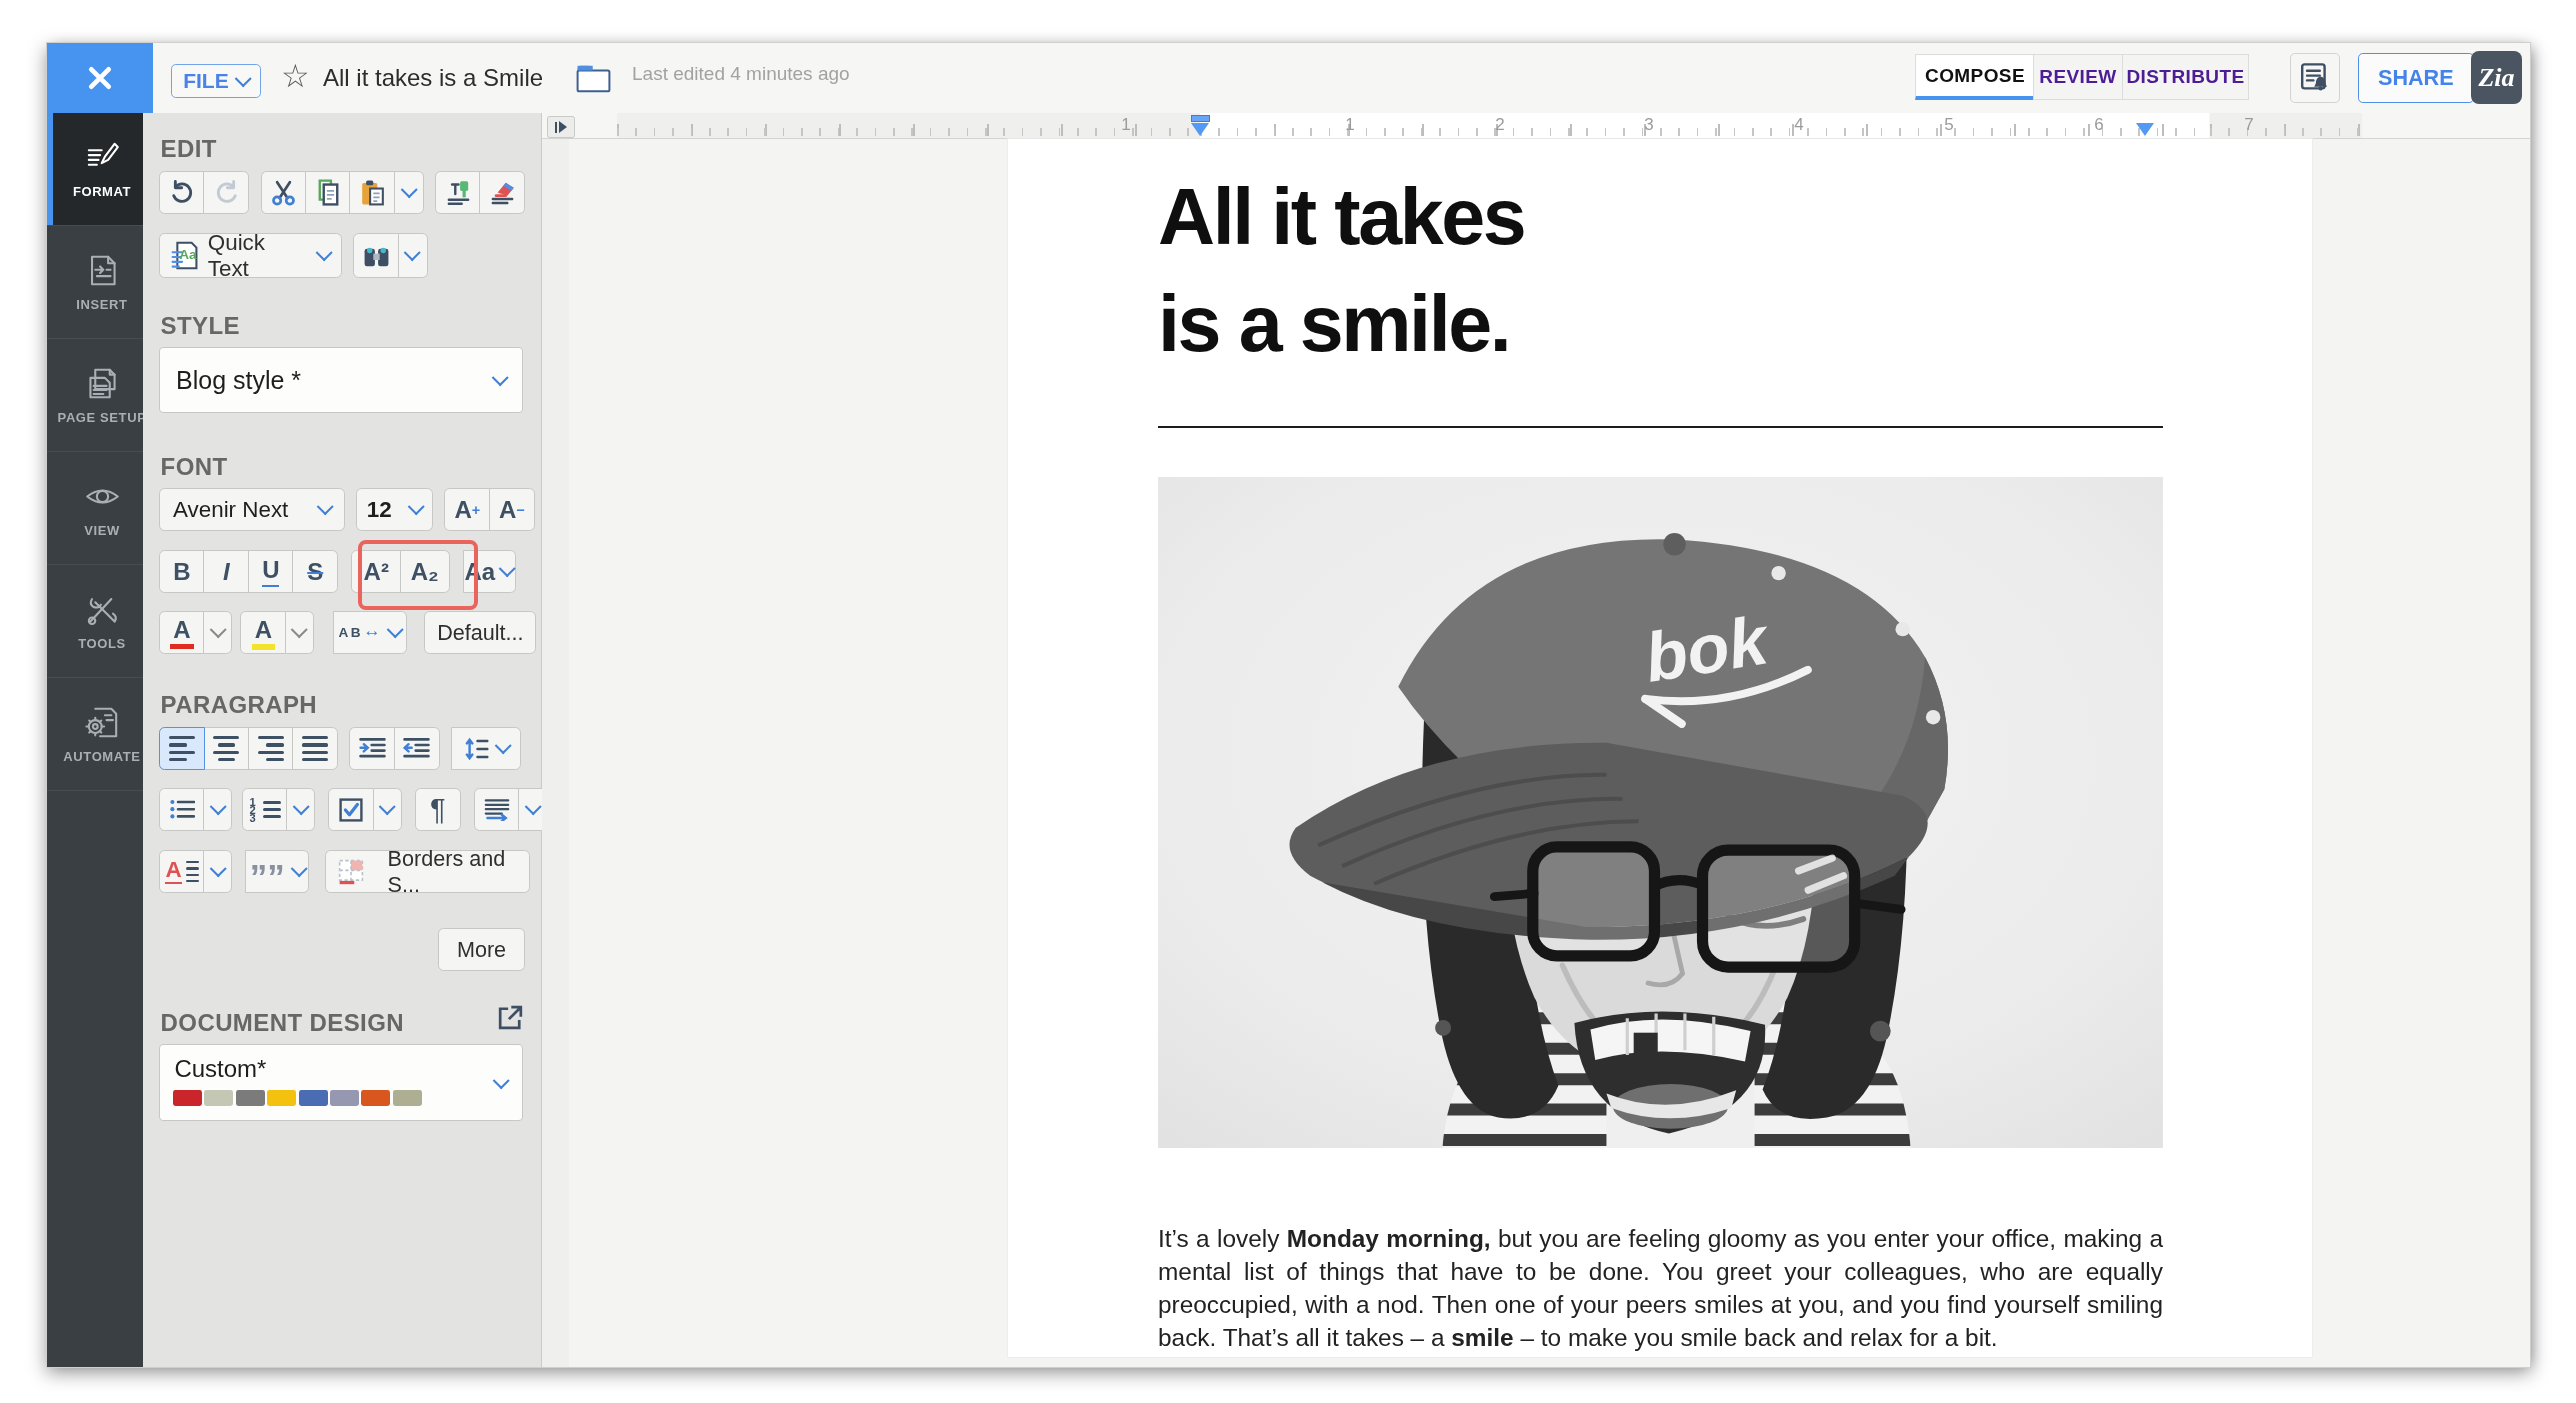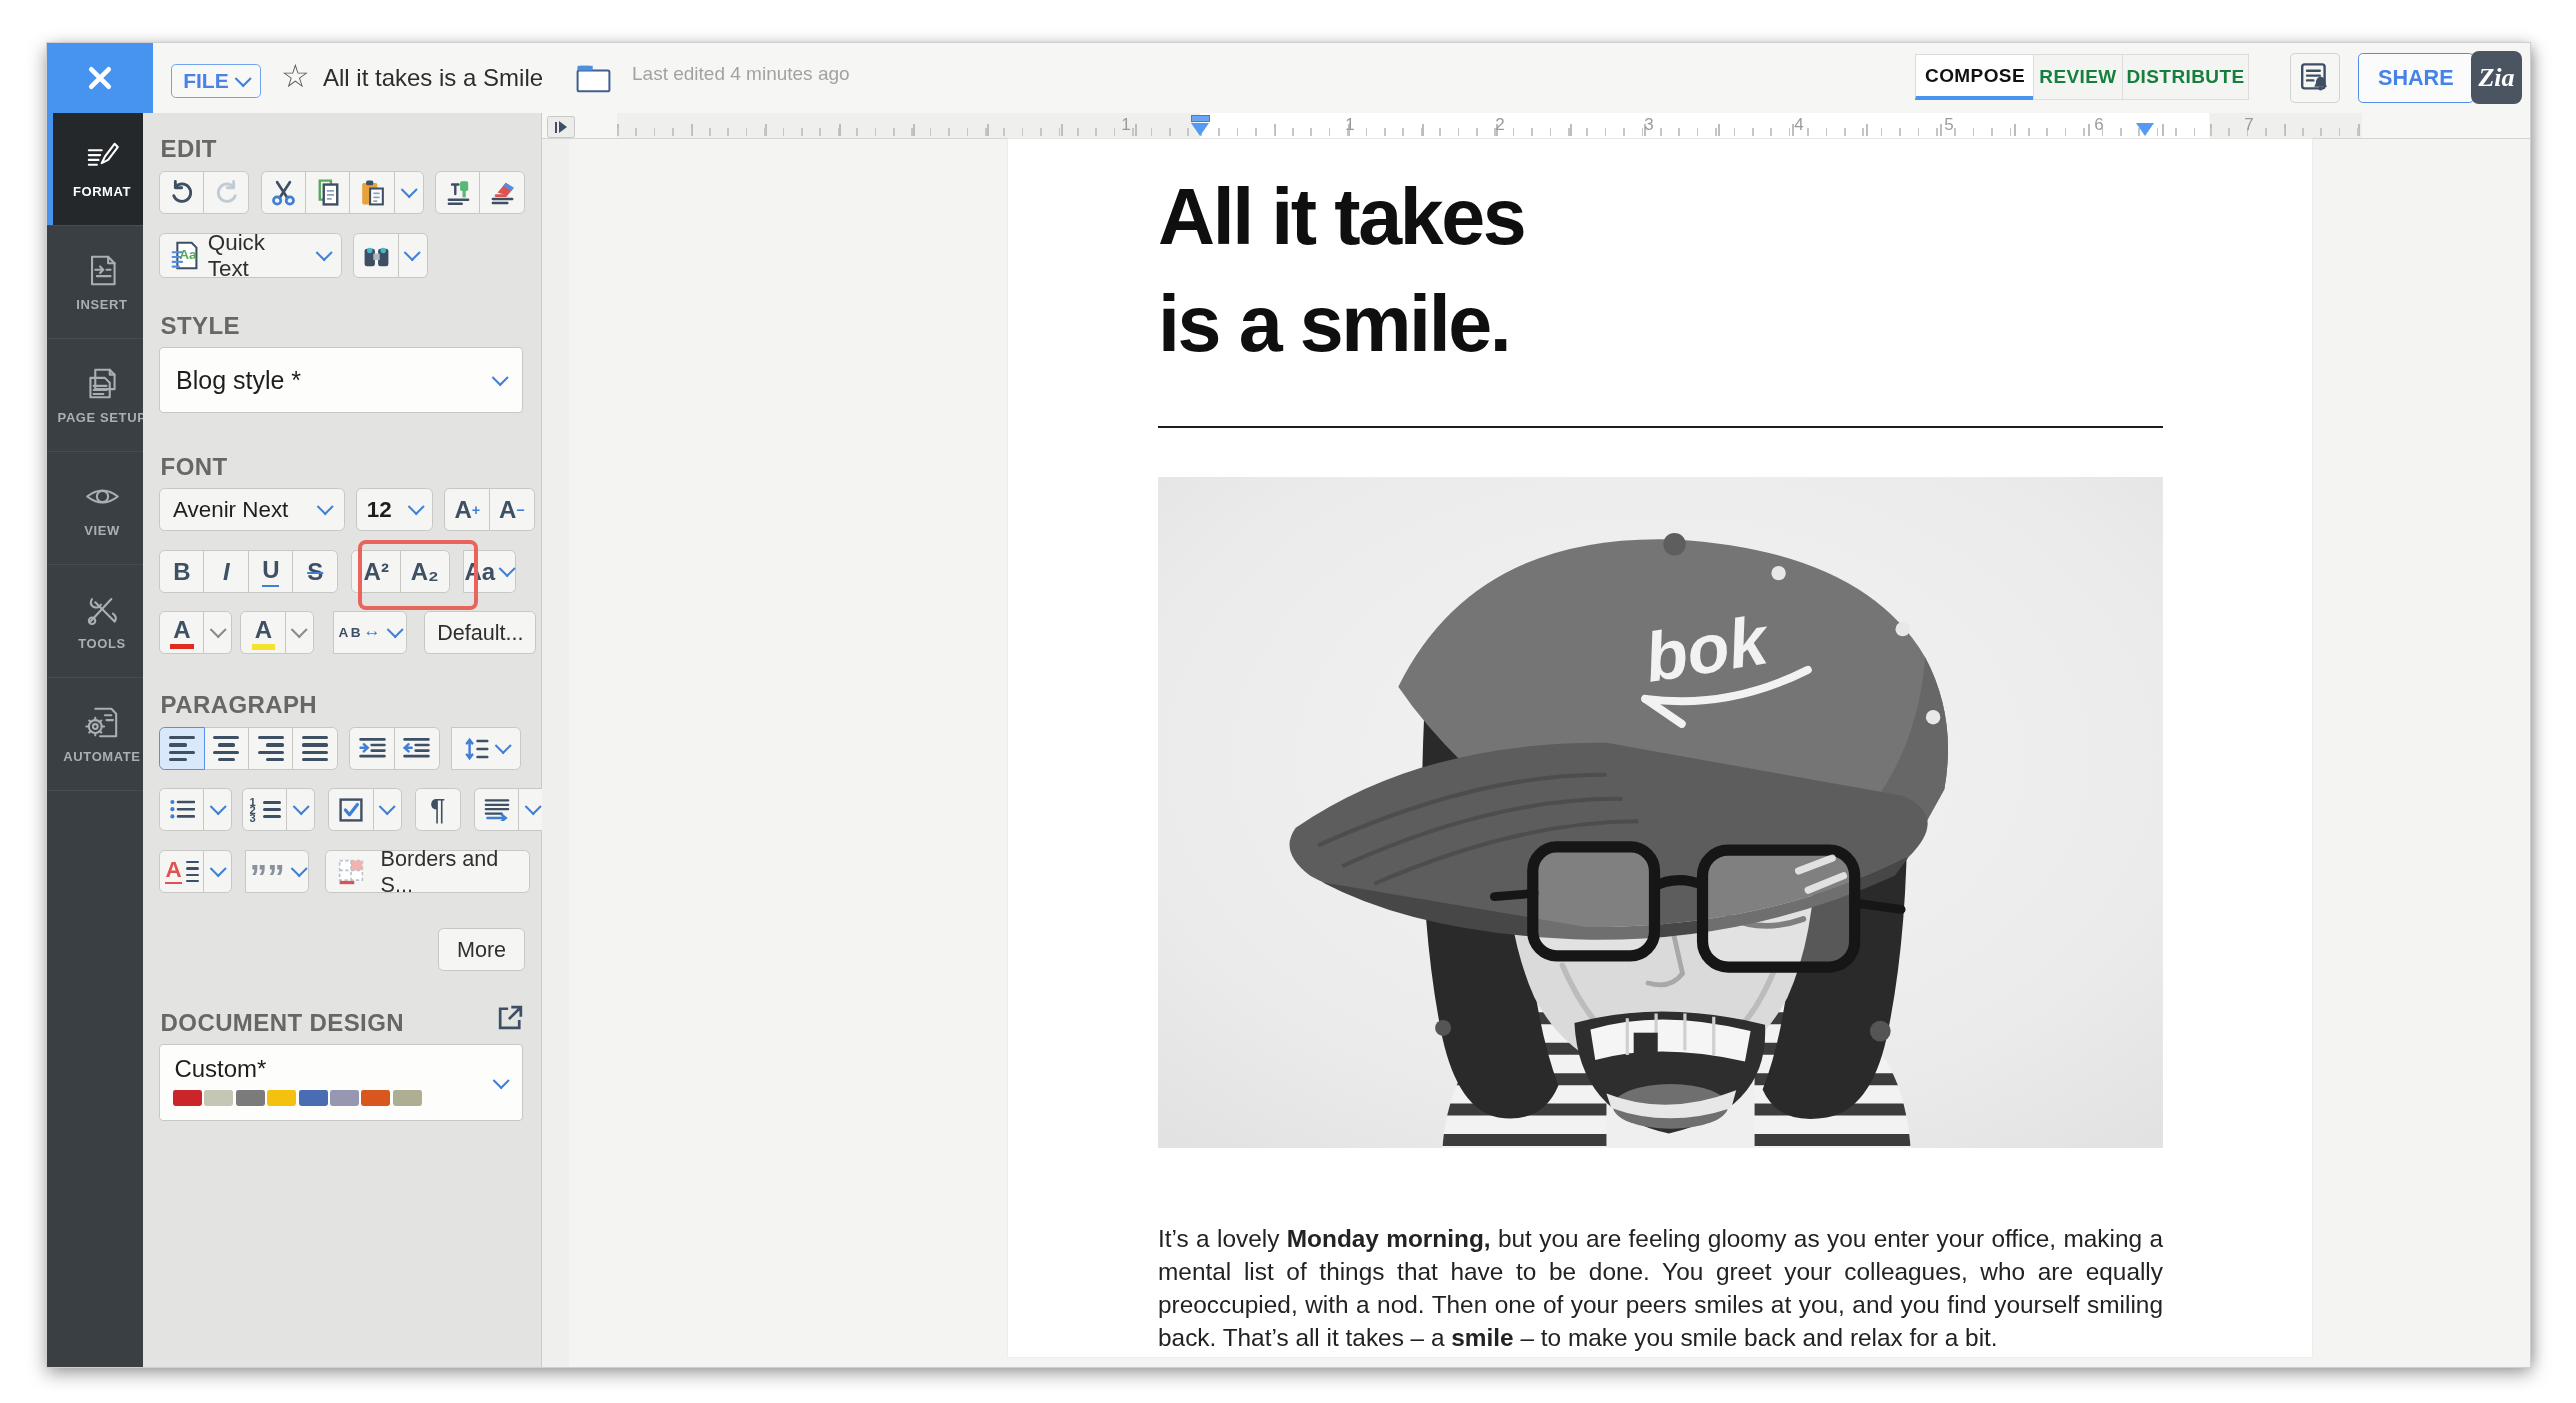--- a/index.html
+++ b/index.html
@@ -12,21 +12,21 @@
   
   #topbar{position:absolute;left:0;top:0;width:2483px;height:70px;background:#f6f6f5;border-bottom:1.6px solid #dadad9;}
   #closebtn{position:absolute;left:0;top:0;width:106px;height:70px;background:#4793f0;display:flex;align-items:center;justify-content:center;cursor:pointer;}
   .filebtn{position:absolute;left:124px;top:21px;height:32px;padding:0 11.2px;border:1.6px solid #72a3ea;border-radius:4.8px;
            color:#4b82e8;font-weight:bold;font-size:21px;display:flex;align-items:center;gap:8px;background:#f8f8f7;}
   .star{position:absolute;left:234px;top:14.4px;font-size:32px;color:#5a5a5a;}
   .doctitle{position:absolute;left:276px;top:21px;font-size:24px;color:#2d2d2d;font-weight:500;}
   .foldericon{position:absolute;left:529px;top:21px;}
   .lastedited{position:absolute;left:585px;top:20px;font-size:19px;color:#a2a2a2;}
   .tab{position:absolute;top:11.2px;height:46px;display:flex;align-items:center;justify-content:center;
-       font-size:19px;letter-spacing:0.4px;border:1.6px solid #dcdcdb;background:#f4f4f3;color:#15803d;font-weight:bold;box-sizing:border-box;}
+       font-size:19px;letter-spacing:0.4px;border:1.6px solid #dcdcdb;background:#f4f4f3;color:#4c1d95;font-weight:bold;box-sizing:border-box;}
   .tab.active{background:#fff;color:#111;border-bottom:4.8px solid #4793f0;}
   .iconbtn{position:absolute;top:9.6px;width:50px;height:50px;border:1.6px solid #d2d2d1;border-radius:4.8px;background:#f6f6f5;
            display:flex;align-items:center;justify-content:center;box-sizing:border-box;}
   .sharebtn{position:absolute;top:9.6px;height:50px;padding:0 19px;border:1.6px solid #4f8fe8;border-radius:4.8px;color:#4583e8;
             font-size:21.6px;font-weight:bold;display:flex;align-items:center;background:#fbfbfb;box-sizing:border-box;}
   .ziabtn{position:absolute;top:8px;width:51px;height:53px;background:#4a5561;border-radius:8px;color:#fff;
           display:flex;align-items:center;justify-content:center;font-family:"Liberation Serif",serif;
           font-style:italic;font-size:26px;font-weight:bold;}
   
   #rail{position:absolute;left:0;top:70px;width:110px;height:1254px;background:#3a3f43;}
@@ -548,21 +548,21 @@
         <div class="pbtn" style="width:29px;">
               <span class="chev"></span>
             </div>
       </div>
       <div class="grp" style="margin-left:13px;">
         <div class="pbtn" style="width:64px;gap:8px;">
           <span style="font-size:35px;color:#88919f;font-weight:bold;line-height:0;margin-top:11.2px;">””</span>
           <span class="chev"></span>
         </div>
       </div>
-      <div class="pbtn solo" style="width:205px;margin-left:16px;gap:17px;font-size:21.6px;color:#2f2f2f;justify-content:flex-start;padding-left:11.2px;">
+      <div class="pbtn solo" style="width:205px;margin-left:16px;gap:24px;font-size:21.6px;color:#2f2f2f;justify-content:flex-start;padding-left:11.2px;">
         <span>
               <svg width="26" height="26" viewBox="0 0 32 32">
                 <rect x="2" y="2" width="28" height="24" fill="#fff" stroke="#b9c2cc" stroke-width="2" stroke-dasharray="4 3"></rect>
                 <rect x="16" y="2" width="14" height="12" fill="#f2b4b0"></rect>
                 <path d="M16 2 V26 M2 14 H30" stroke="#b9c2cc" stroke-width="2" stroke-dasharray="4 3"></path>
                 <rect x="2" y="27" width="18" height="4" fill="#e05252"></rect>
               </svg>
             </span>
         <span>Borders and S...</span>
       </div>

